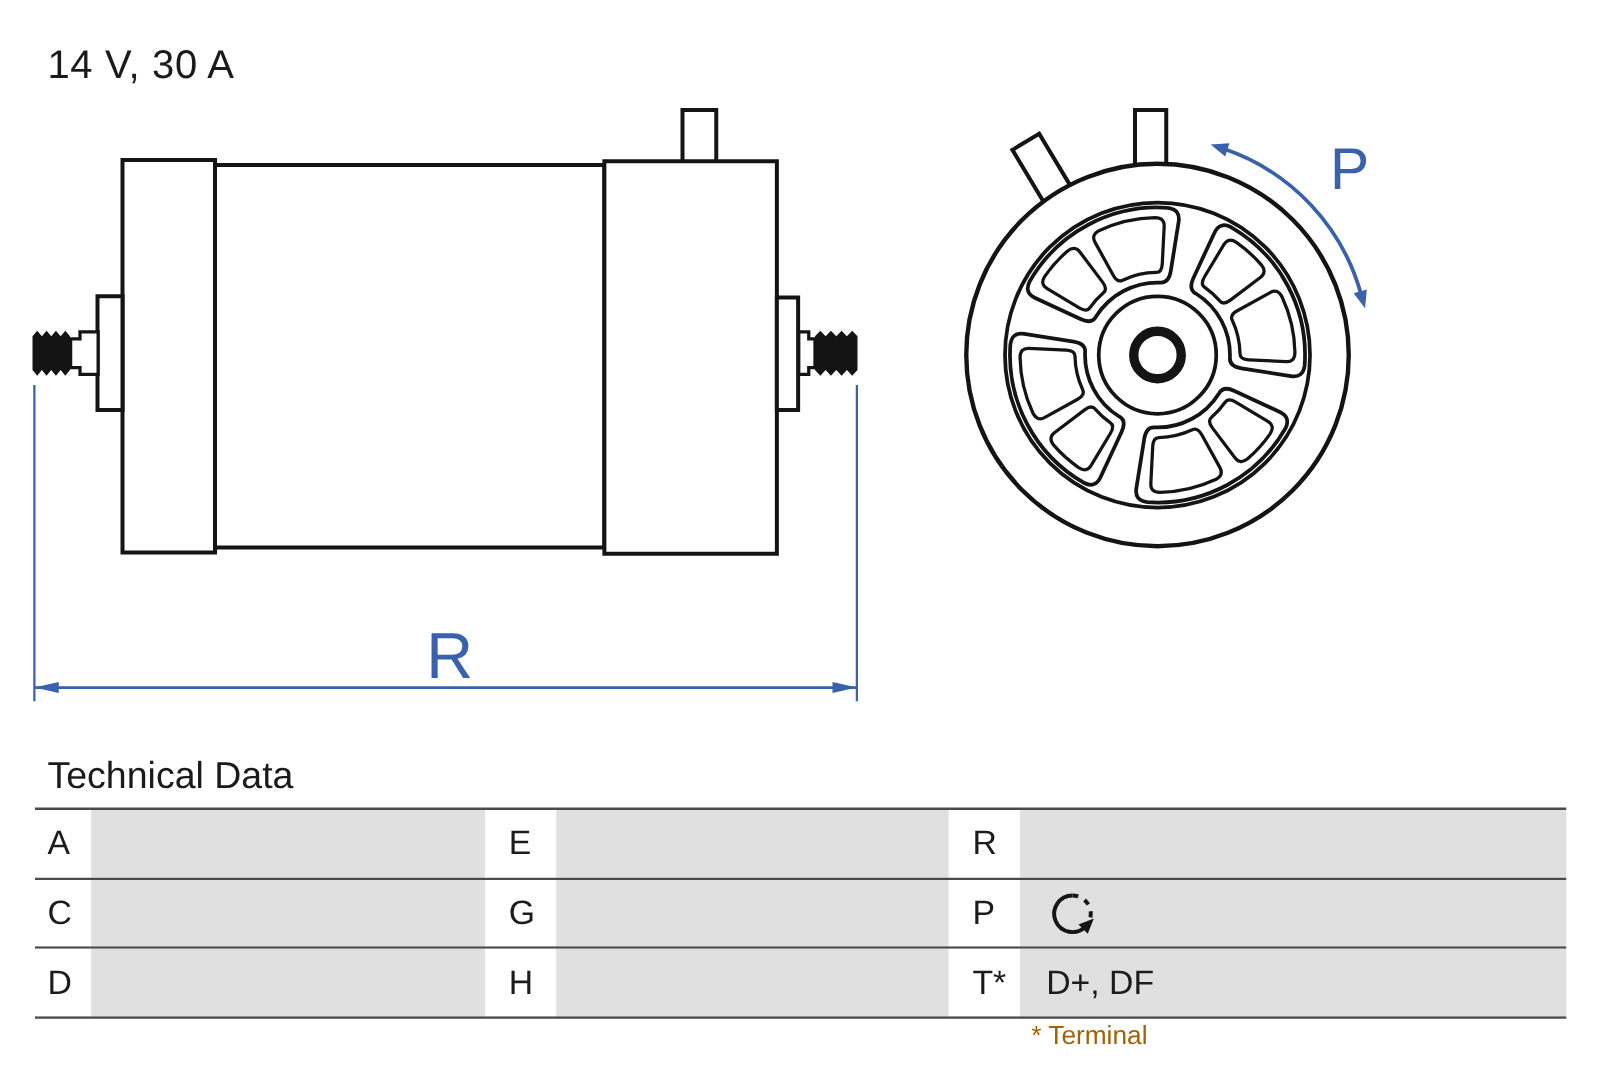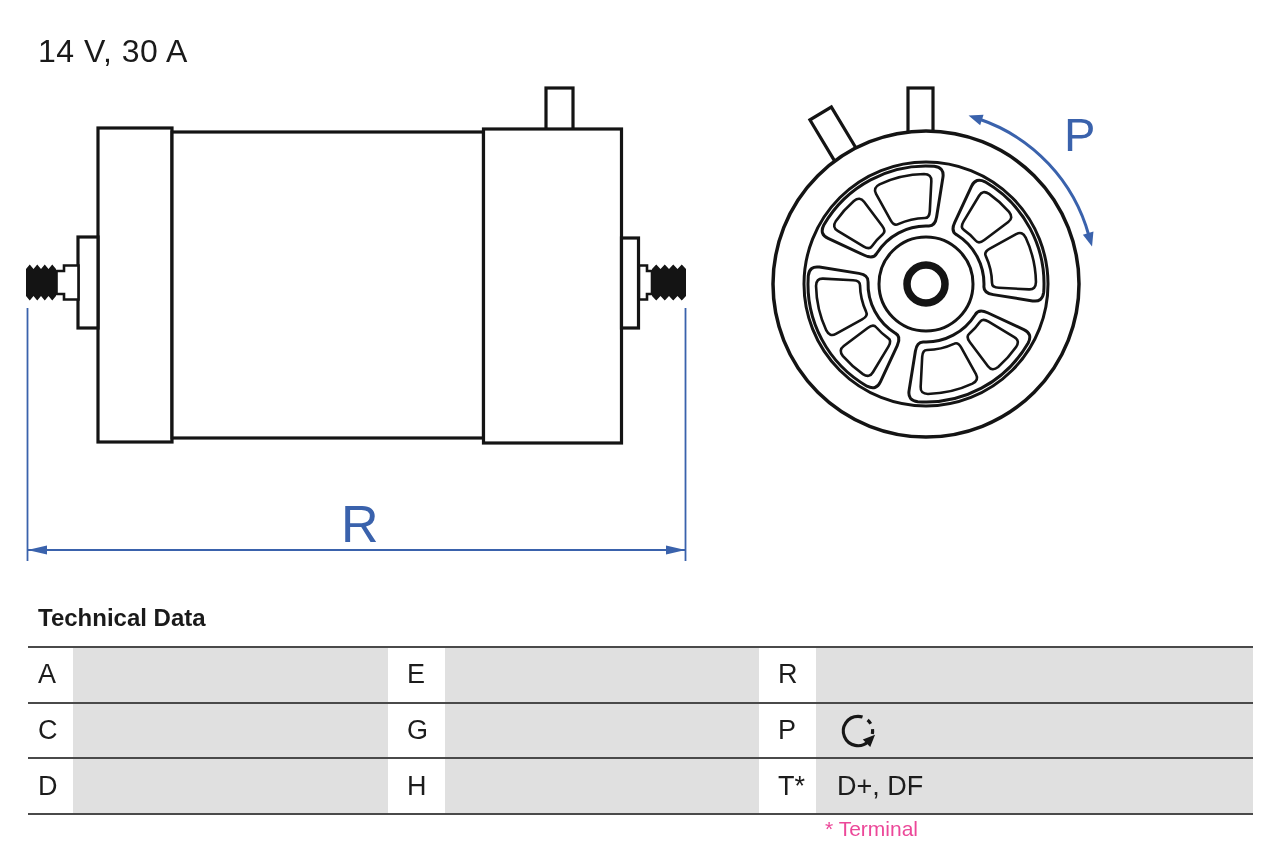--- a/index.html
+++ b/index.html
@@ -3,37 +3,37 @@
 <meta charset="utf-8">
 <style>
   html,body{margin:0;padding:0;background:#ffffff;}
   .page{position:relative;width:1280px;height:853px;background:#fff;overflow:hidden;
         font-family:"Liberation Sans", sans-serif;color:#1c1c1c;margin-top:15px;}
 
   .rating{position:absolute;left:38px;top:18px;font-size:32px;letter-spacing:.5px;color:#1a1a1a;}
 
   .drawing-svg{position:absolute;left:0;top:0;}
 
-  .td-heading{position:absolute;left:38px;top:589px;font-size:24px;font-weight:bold;color:#1a1a1a;}
+  .td-heading{position:absolute;left:38px;top:589px;font-size:30px;font-weight:normal;color:#1a1a1a;}
 
   .td-table{position:absolute;left:28px;top:631px;width:1225px;border-bottom:2px solid #4a4a4a;}
   .t-row{display:flex;height:55.7px;box-sizing:border-box;border-top:2px solid #4a4a4a;
          font-size:27px;align-items:stretch;}
   .t-cell{display:flex;align-items:center;box-sizing:border-box;}
   .lbl{background:#ffffff;}
   .val{background:#e0e0e0;}
   .c1{width:45px;padding-left:10px;}
   .c2{width:315px;}
   .c3{width:57px;padding-left:19px;}
   .c4{width:314px;}
   .c5{width:57px;padding-left:19px;}
   .c6{width:437px;padding-left:21px;}
   .rot-icon{margin-top:1px;}
 
-  .footnote{position:absolute;left:825px;top:802px;font-size:21px;color:#ec4899;}
+  .footnote{position:absolute;left:825px;top:802px;font-size:21px;color:#a16207;}
 
   .dim-text{font-family:"Liberation Sans", sans-serif;font-weight:200;fill:#3a62ac;}
 </style>
 </head>
 <body>
 
 <div class="page">
 
   <div class="rating">14 V, 30 A</div>
 

